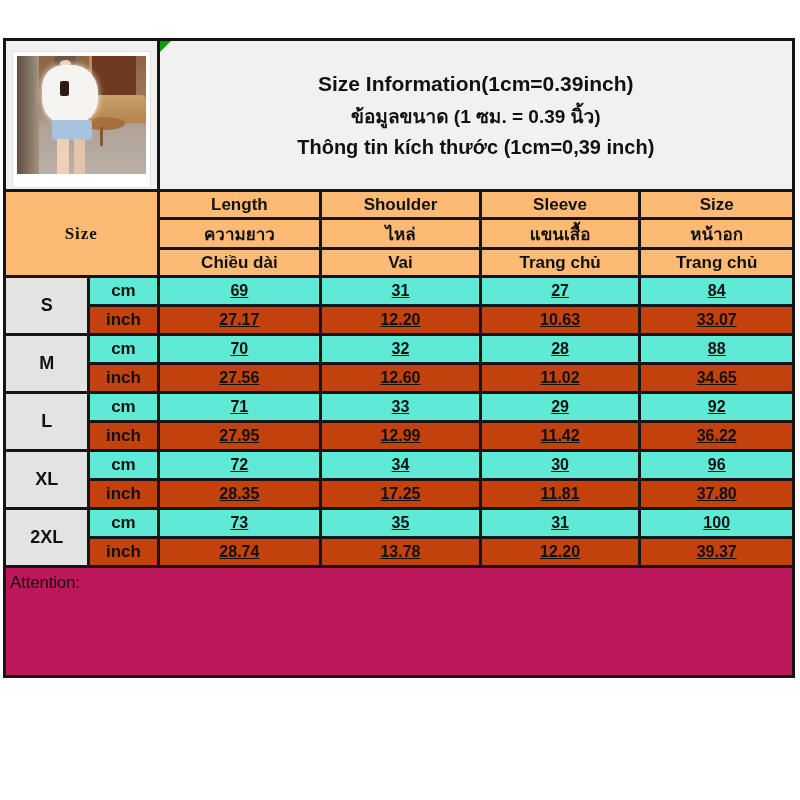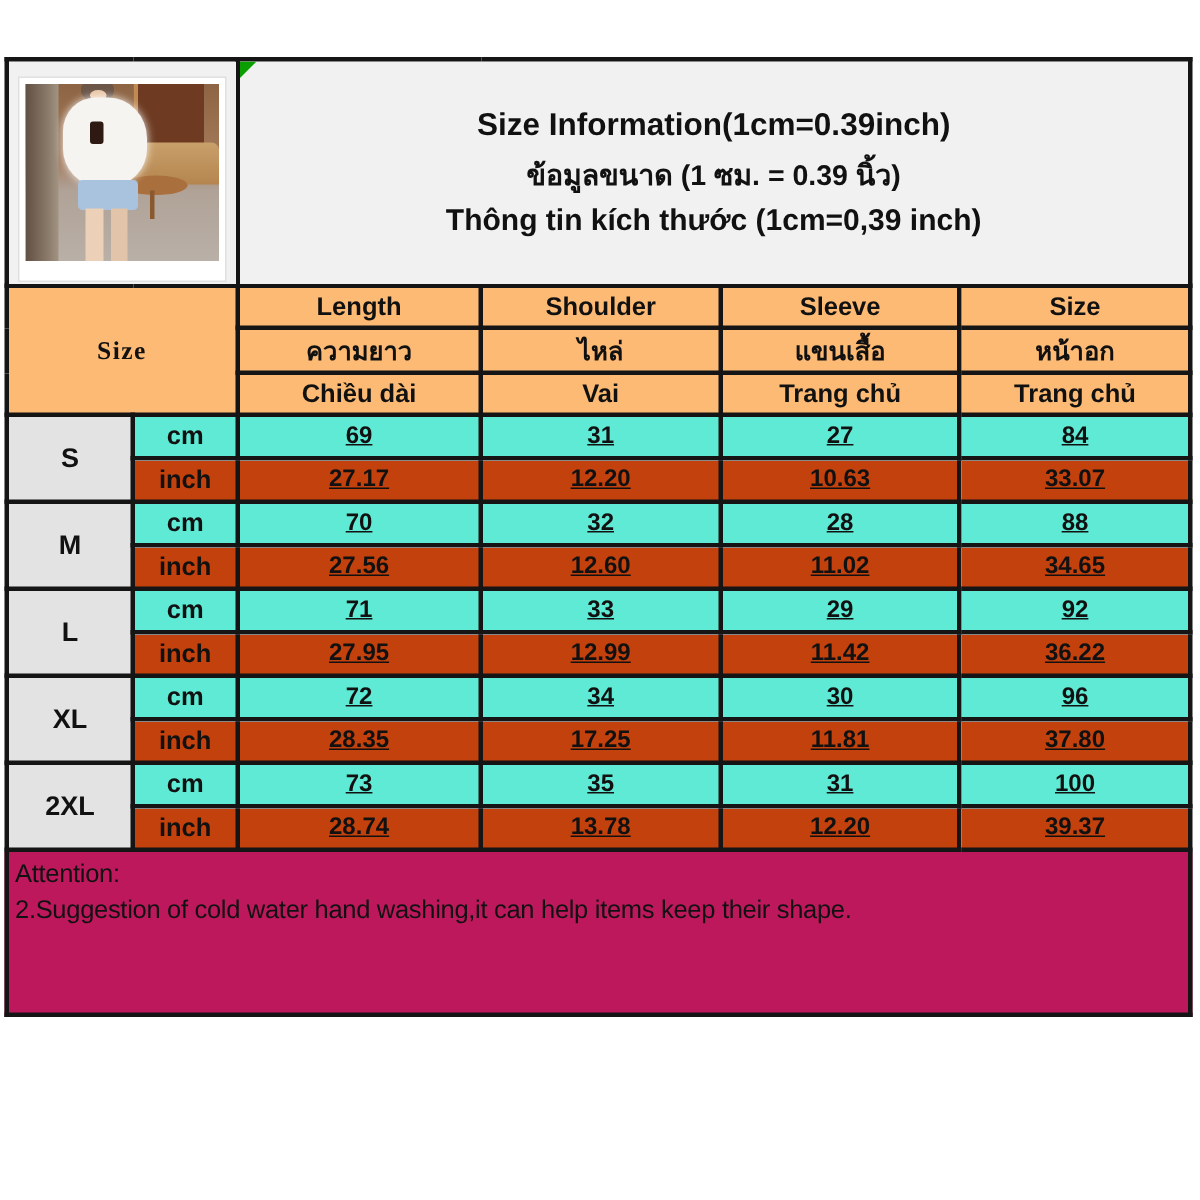--- a/index.html
+++ b/index.html
@@ -218,16 +218,15 @@
         <td class="c-val">28.74</td>
         <td class="c-val">13.78</td>
         <td class="c-val">12.20</td>
         <td class="c-val">39.37</td>
       </tr>
     </tbody>
       </table>
 
     <div class="attention">
       <div class="note-line">Attention:</div>
-      <div class="note-line">2.Suggestion of cold water hand washing,it can help items keep their shape.</div>
     </div>
   </div>
 </div>
 
 </body></html>

